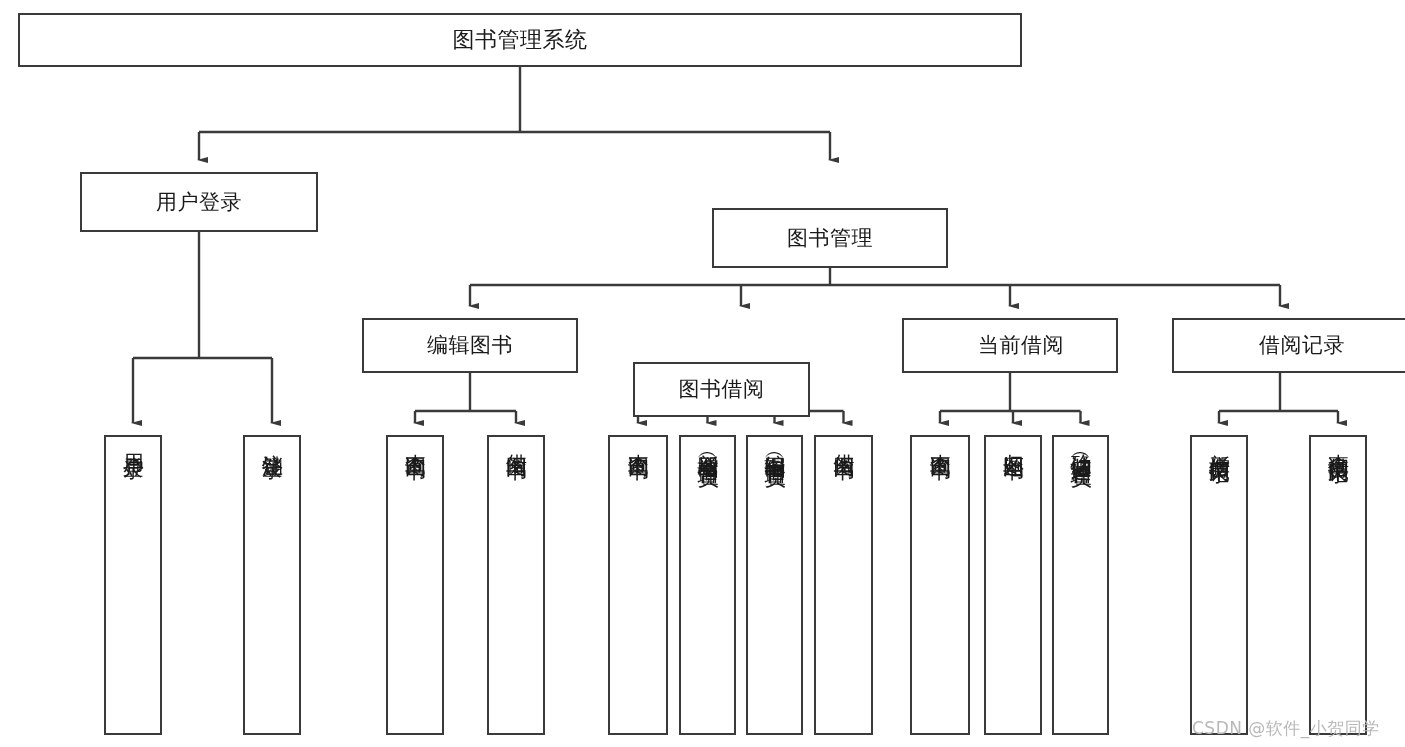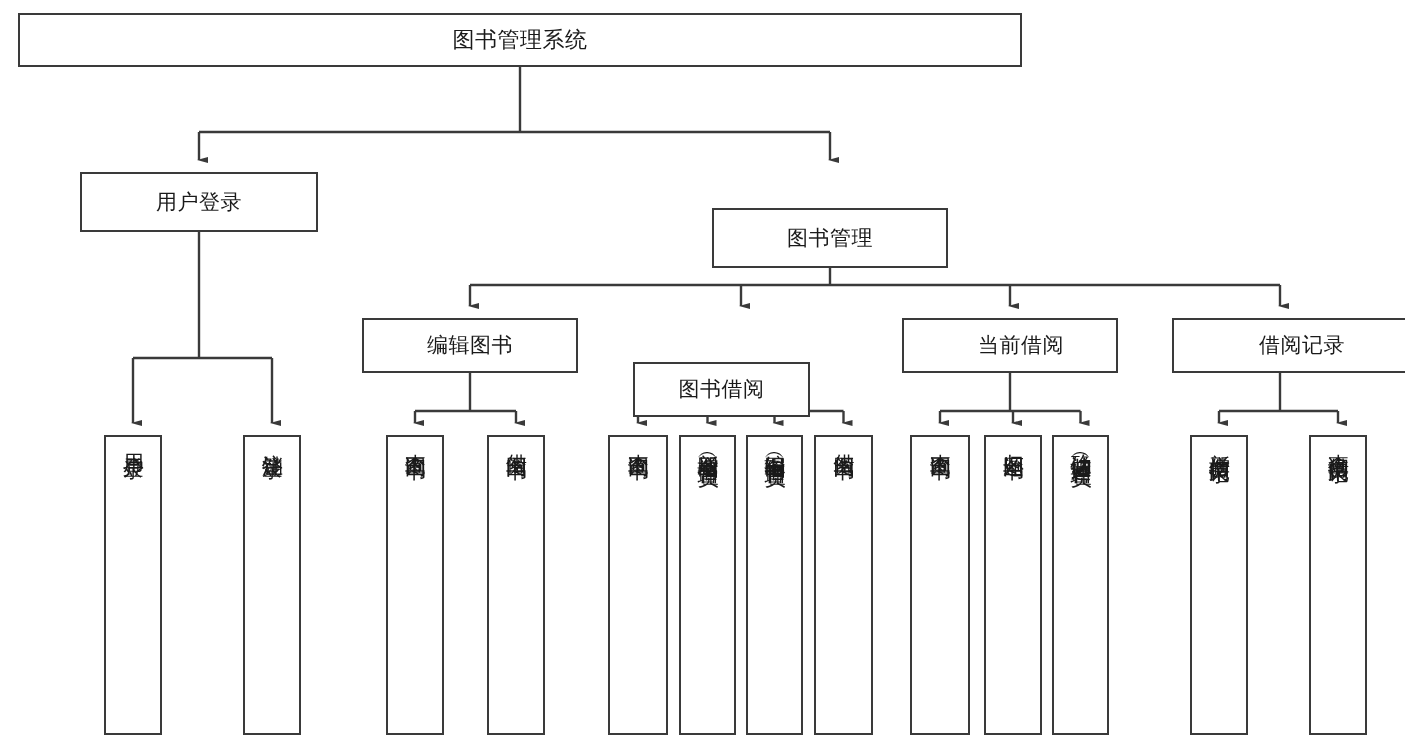--- a/index.html
+++ b/index.html
@@ -182,14 +182,15 @@
         <span class="node-label">确认归还（管理员）</span>
       </div>
       <div class="node vert tall" style="left: 1190px; top: 435px; width: 58px; height: 300px;">
         <span class="node-label">新增借阅记录</span>
       </div>
       <div class="node vert tall" style="left: 1309px; top: 435px; width: 58px; height: 300px;">
         <span class="node-label">查询借阅记录</span>
       </div>
     </div>
 
+  <div class="watermark" style="left: 1192px; top: 717px; color: rgb(185, 185, 185);">CSDN @软件_小贺同学</div>
 
 </div>
 
 </body></html>

